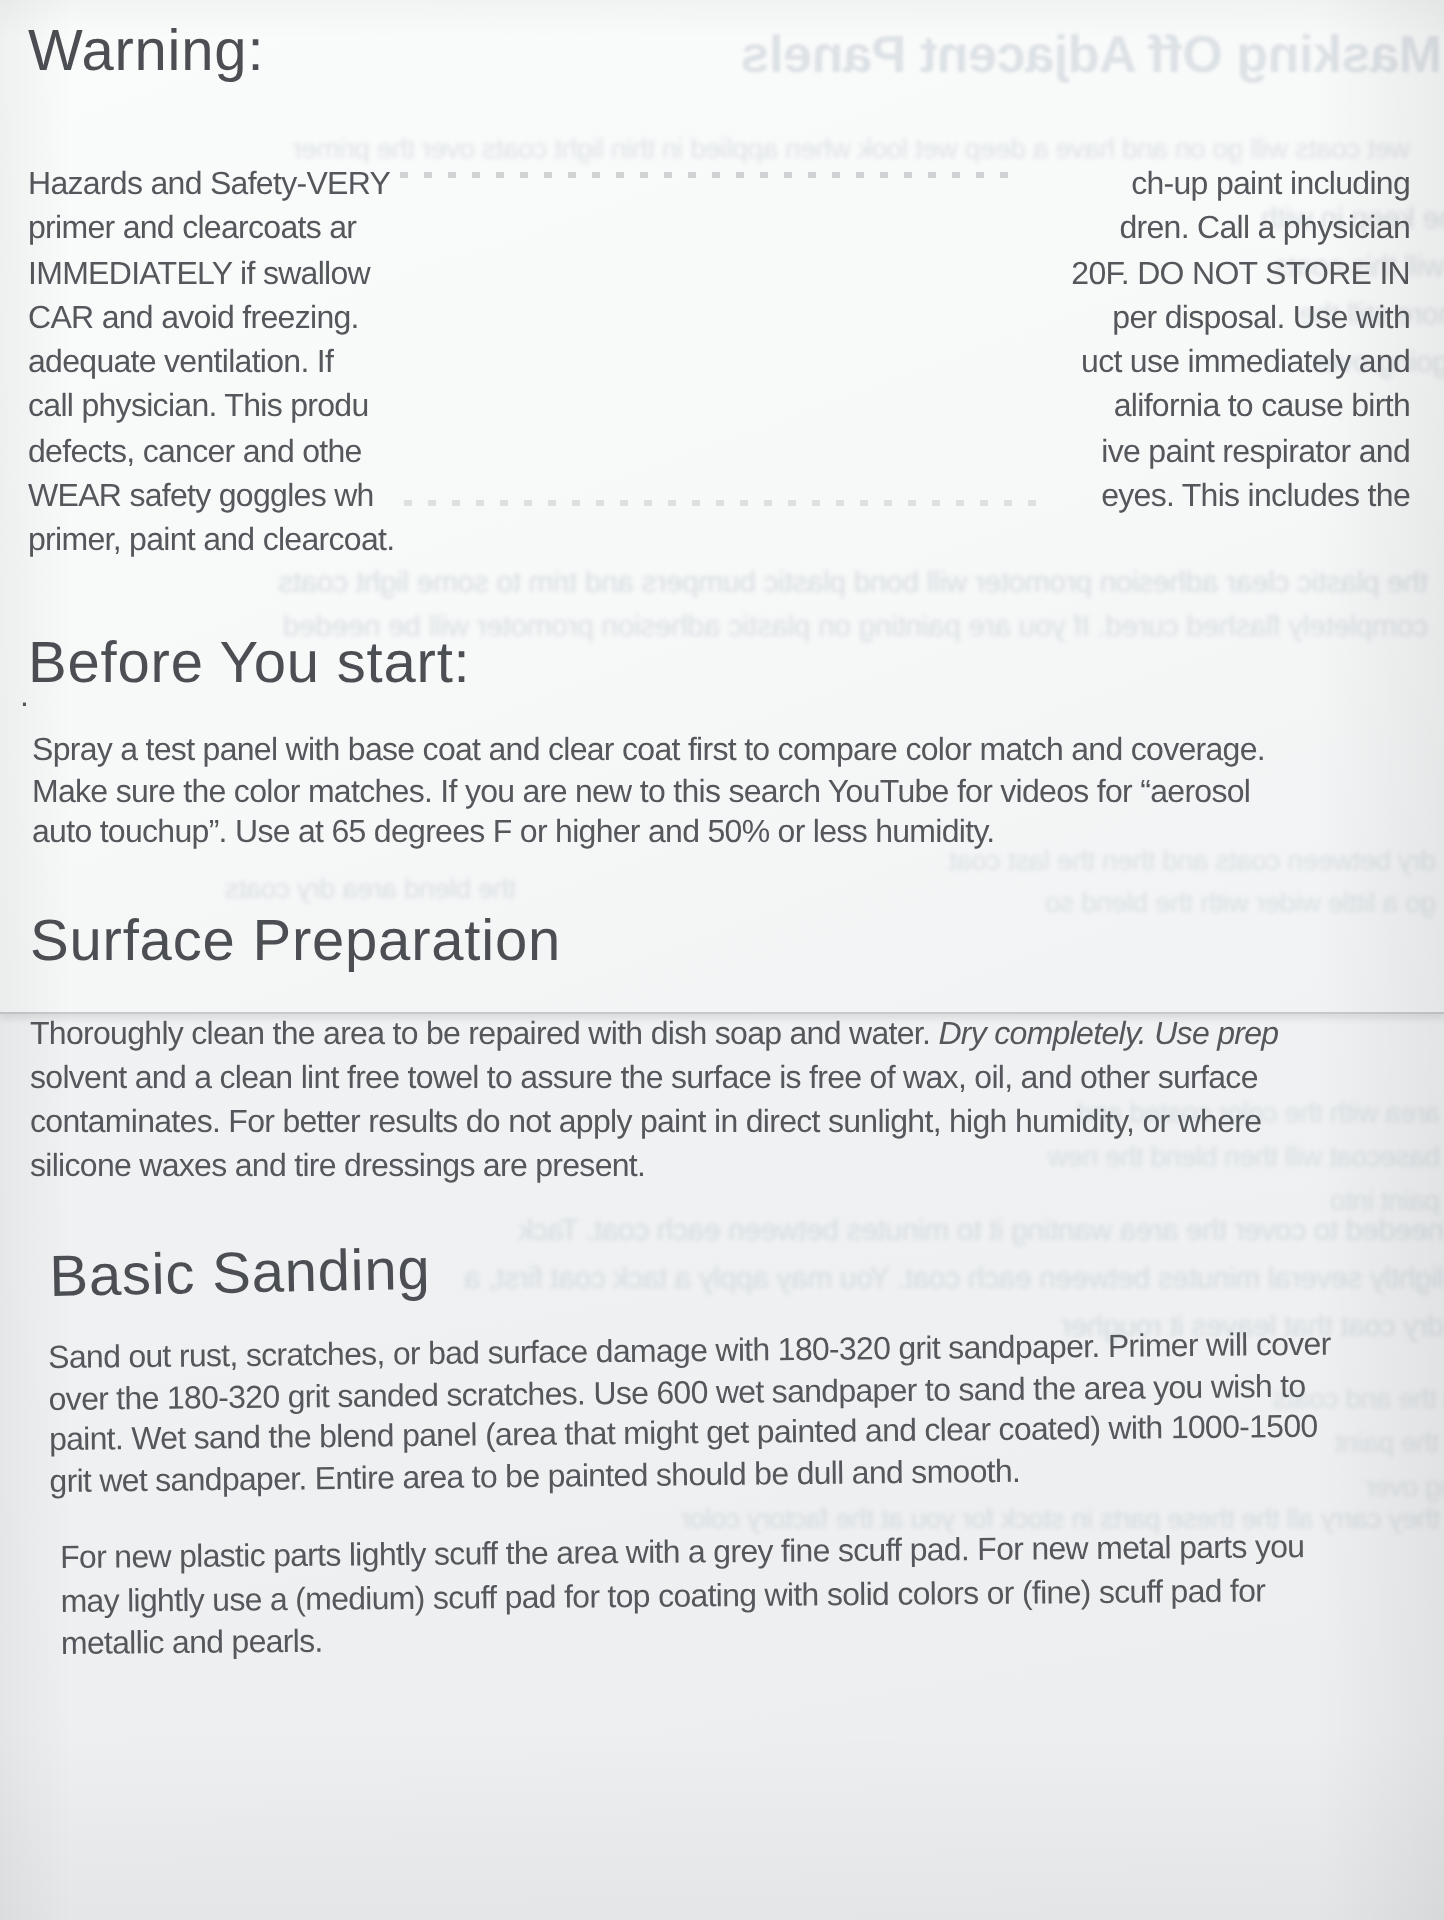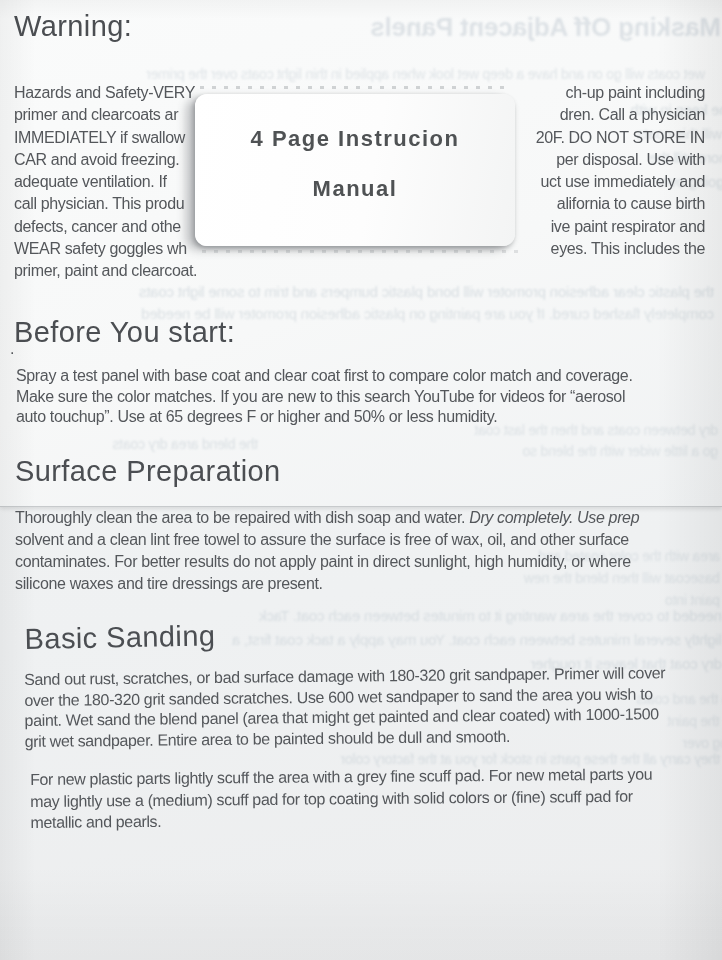--- a/index.html
+++ b/index.html
@@ -171,19 +171,15 @@
   </div>
 
   <div class="body-text final-para para">
     <div>For new plastic parts lightly scuff the area with a grey fine scuff pad. For new metal parts you</div>
     <div>may lightly use a (medium) scuff pad for top coating with solid colors or (fine) scuff pad for</div>
     <div>metallic and pearls.</div>
   </div>
 
   <div class="perf perf-top"></div>
   <div class="perf perf-bottom"></div>
-  <div class="sticker">
-    <div class="sticker-line1">4 Page Instrucion</div>
-    <div class="sticker-line2">Manual</div>
-  </div>
 
   <div class="vignette"></div>
 </div>
 
 </body></html>

